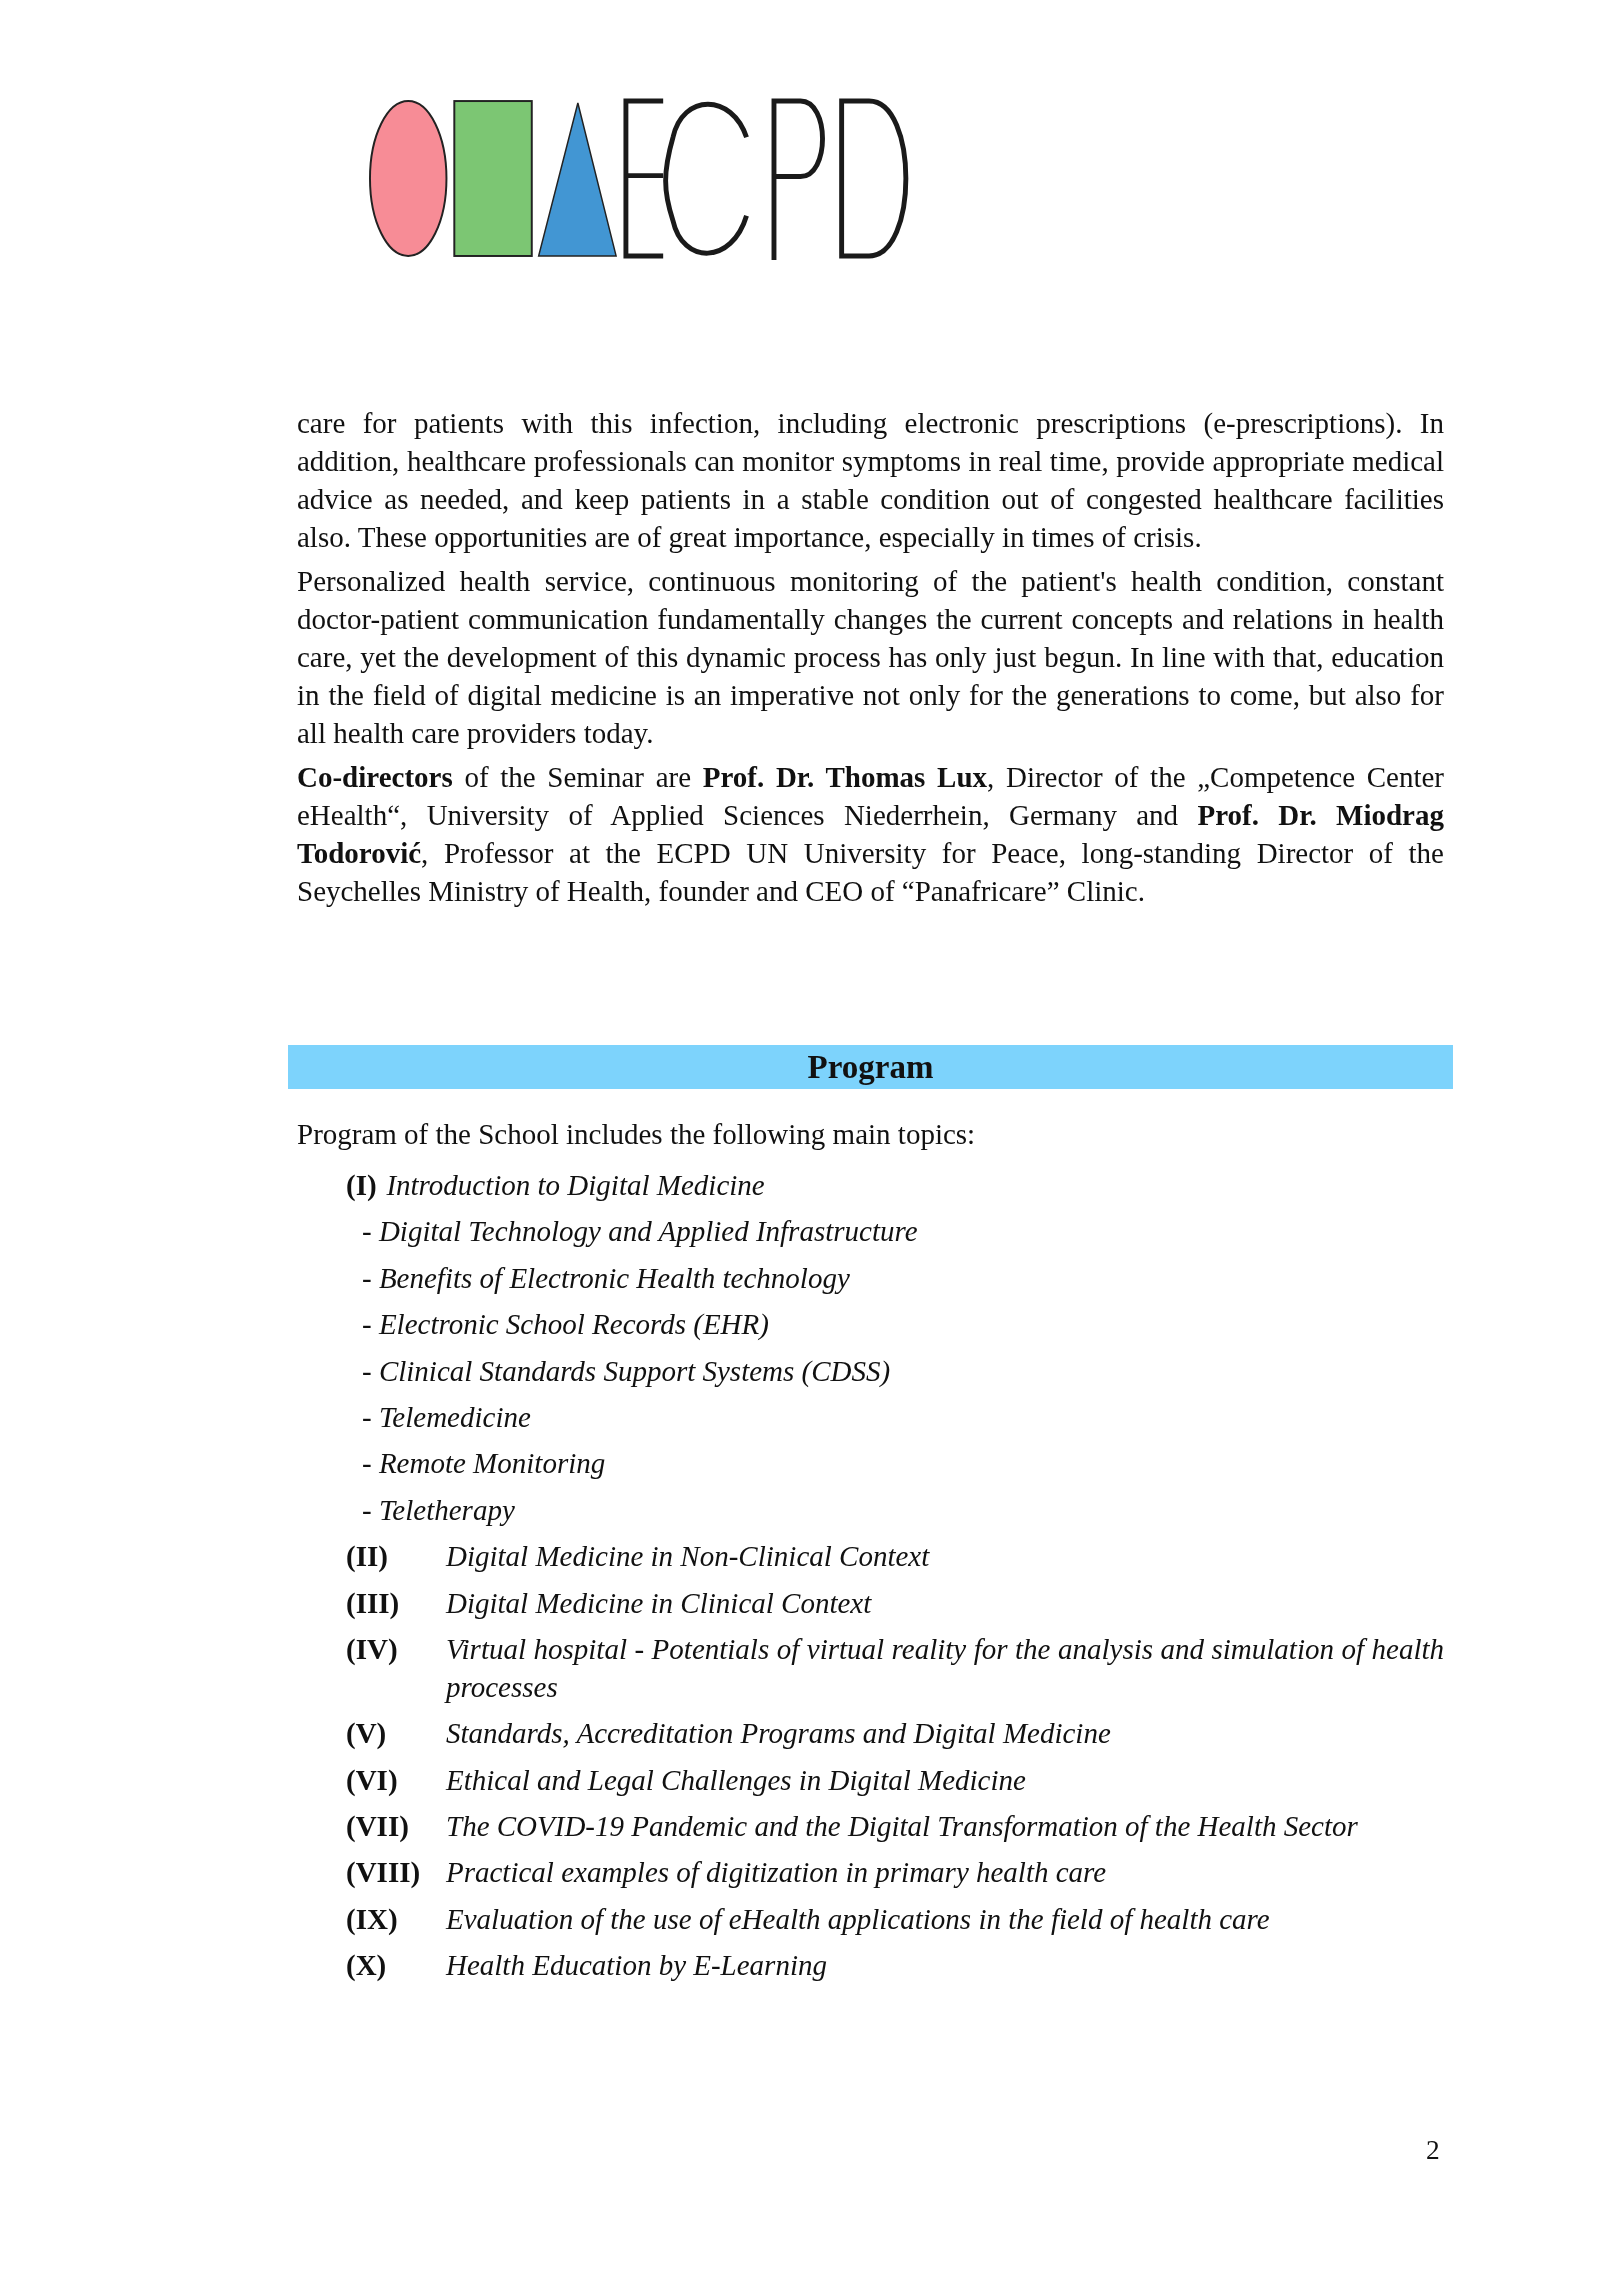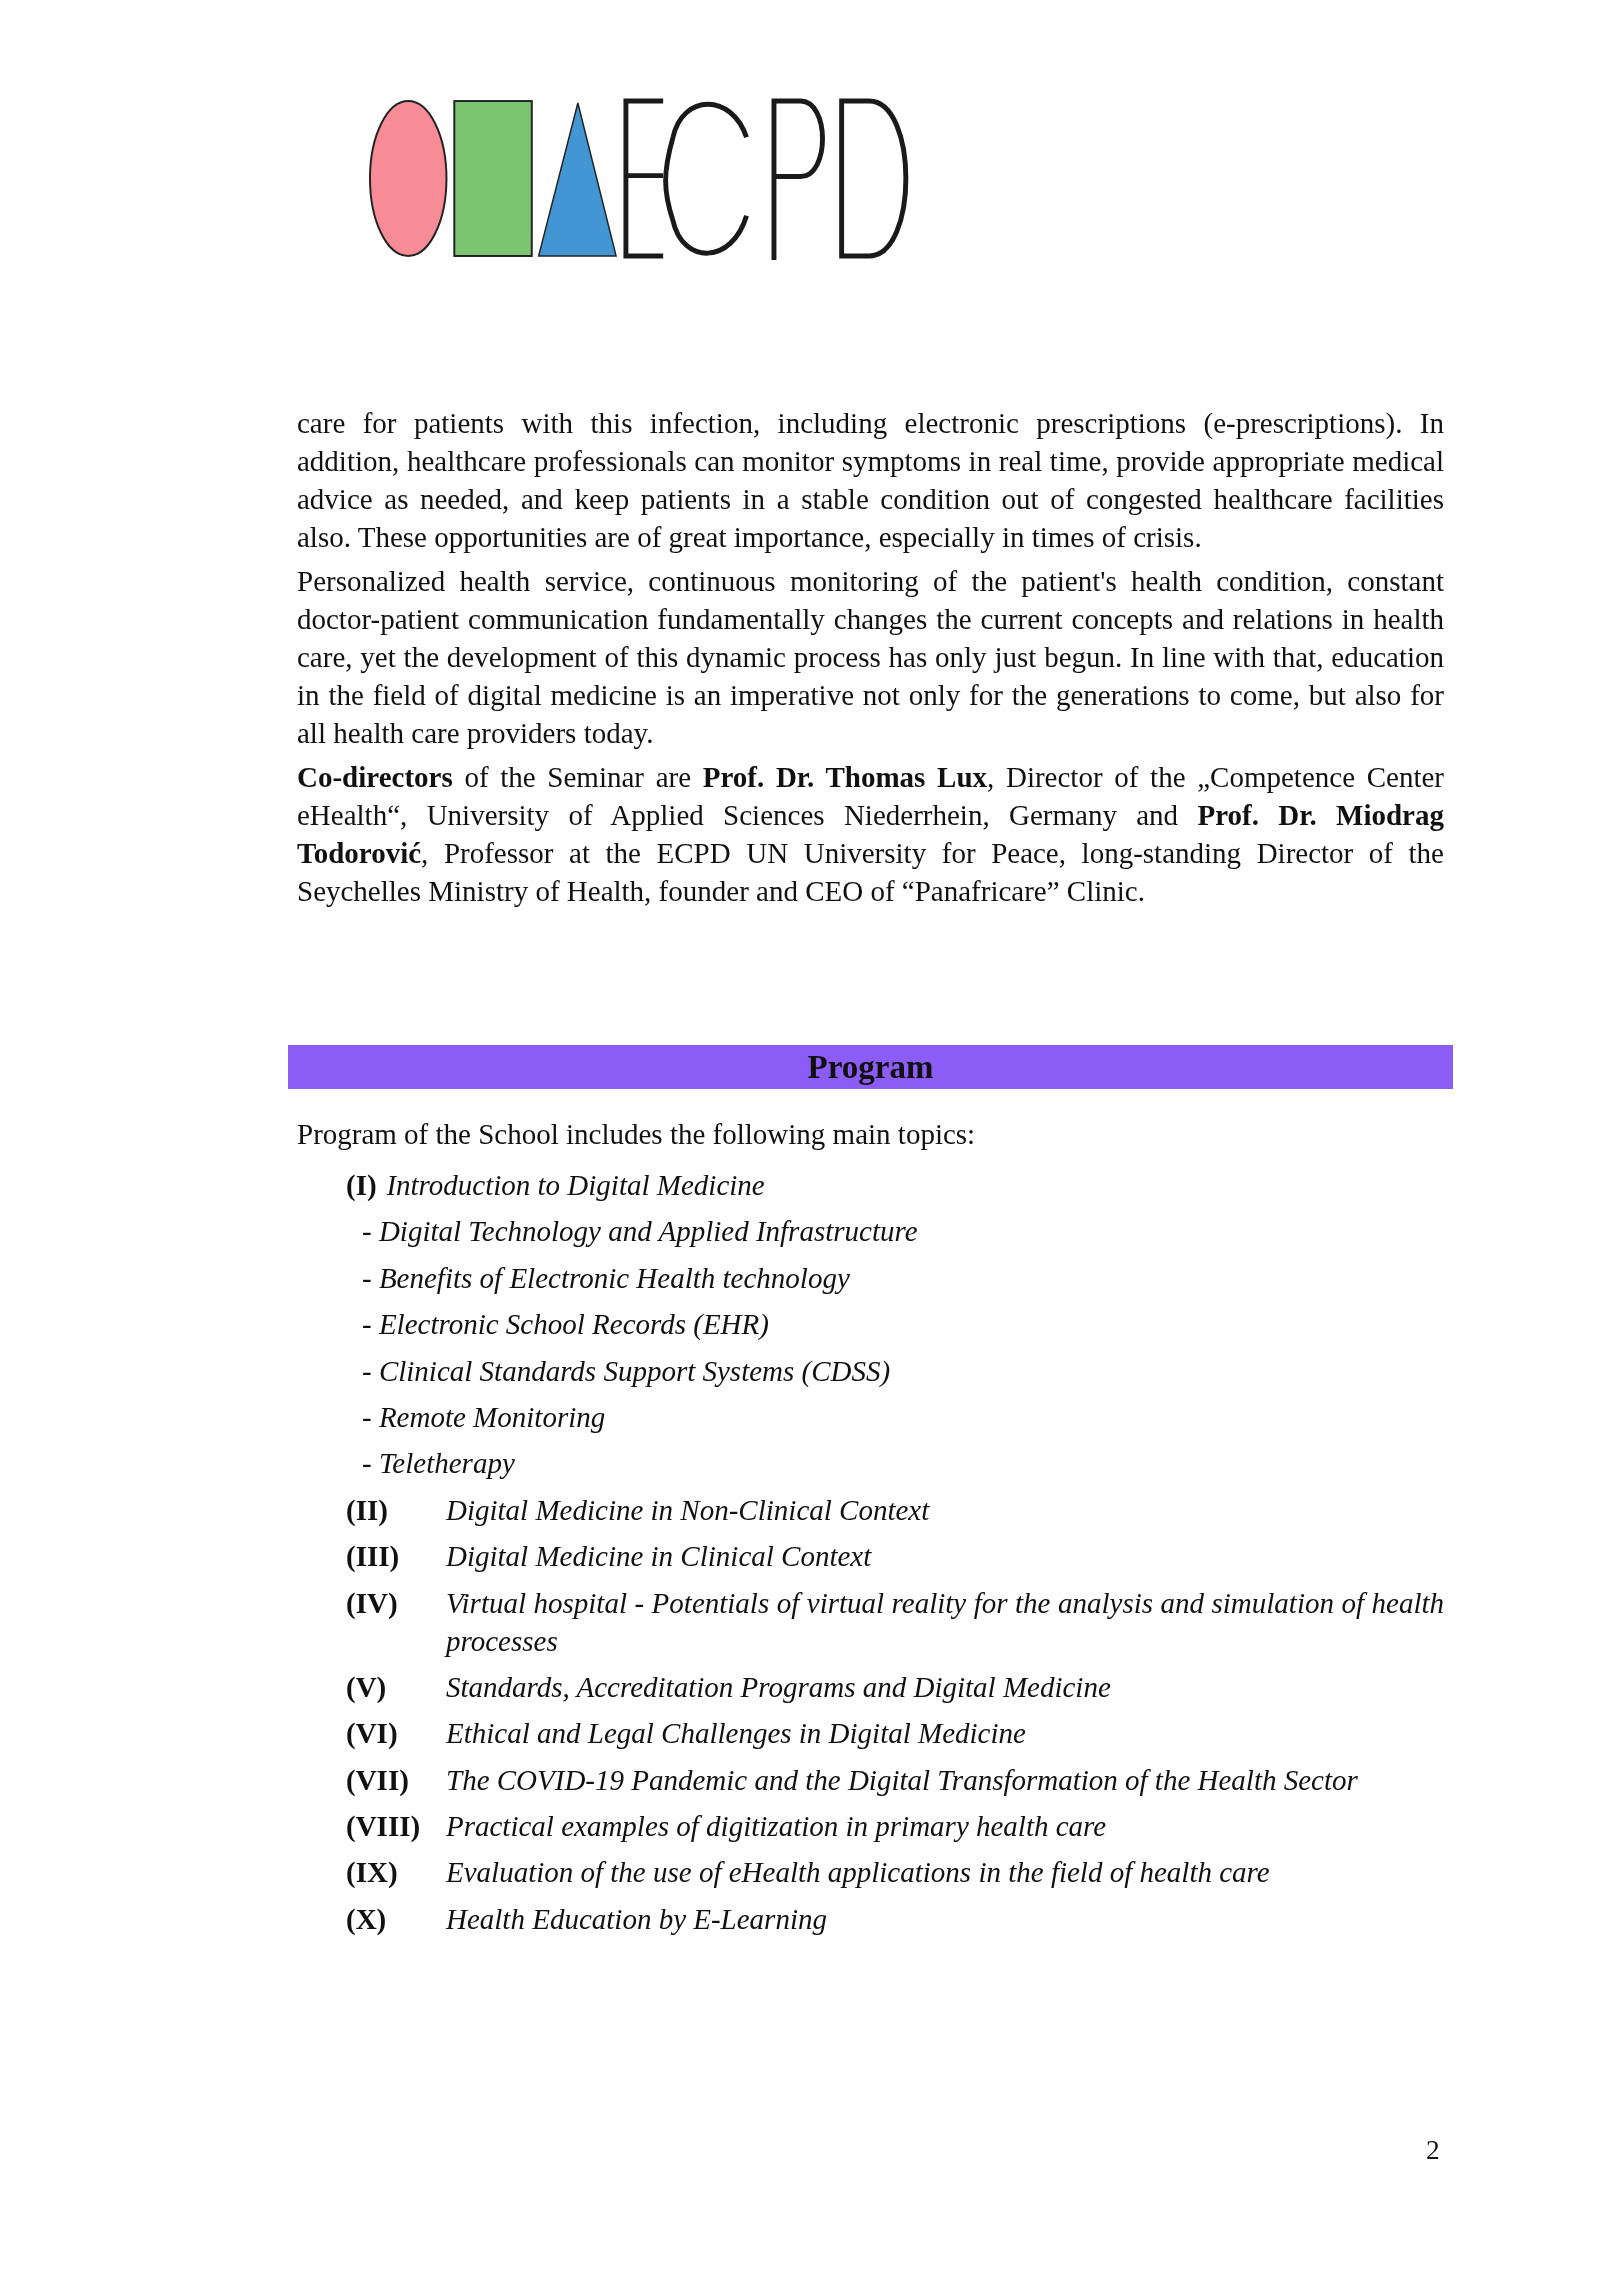--- a/index.html
+++ b/index.html
@@ -4,21 +4,21 @@
 <style>
   html, body { margin:0; padding:0; background:#ffffff; }
   body { width:1621px; height:2293px; position:relative; overflow:hidden;
          font-family:"Liberation Serif", "DejaVu Serif", serif; color:#111; }
   .logo { position:absolute; left:369px; top:98px; width:1010px; height:163px; }
   .logo svg { display:block; }
   .content { position:absolute; left:297px; width:1147px; top:404px; }
   .para { font-size:29px; line-height:38px; text-align:justify; margin:0 0 5.9px 0; }
   .para b { font-weight:bold;margin-top:32px; }
   .band { position:absolute; left:288px; width:1165px; top:1045px; height:44px;
-          background:#8b5cf6; text-align:center; font-weight:bold; font-size:33px; line-height:45px; }
+          background:#7dd3fc; text-align:center; font-weight:bold; font-size:33px; line-height:45px; }
   .intro { position:absolute; left:297px; top:1115px; font-size:29px; line-height:39px; }
   .list { position:absolute; left:346px; width:1098px; top:1166px; }
   .row { display:flex; font-size:29px; line-height:38px; margin-bottom:8.4px; }
   .row .num { font-weight:bold; font-style:normal; flex:0 0 100px; }
   .row .title { font-weight:normal; font-style:italic; text-align:justify; flex:1; }
   .row.first .num { flex:0 0 auto; margin-right:9.8px; }
   .sub { font-style:italic; font-size:29px; line-height:38px; margin-left:16px; margin-bottom:8.4px; }
   .pagenum { position:absolute; left:1426px; top:2135px; font-family:"Liberation Serif", serif; font-size:27.4px; }
 </style>
 </head>
@@ -54,20 +54,21 @@
 
 <div class="list">
   <div class="row first">
     <span class="num">(I)</span>
     <span class="title">Introduction to Digital Medicine</span>
   </div>
   <div class="sub">- Digital Technology and Applied Infrastructure</div>
   <div class="sub">- Benefits of Electronic Health technology</div>
   <div class="sub">- Electronic School Records (EHR)</div>
   <div class="sub">- Clinical Standards Support Systems (CDSS)</div>
+  <div class="sub">- Telemedicine</div>
   <div class="sub">- Remote Monitoring</div>
   <div class="sub">- Teletherapy</div>
 
   <div class="row">
     <span class="num">(II)</span>
     <span class="title">Digital Medicine in Non-Clinical Context</span>
   </div>
   <div class="row">
     <span class="num">(III)</span>
     <span class="title">Digital Medicine in Clinical Context</span>

